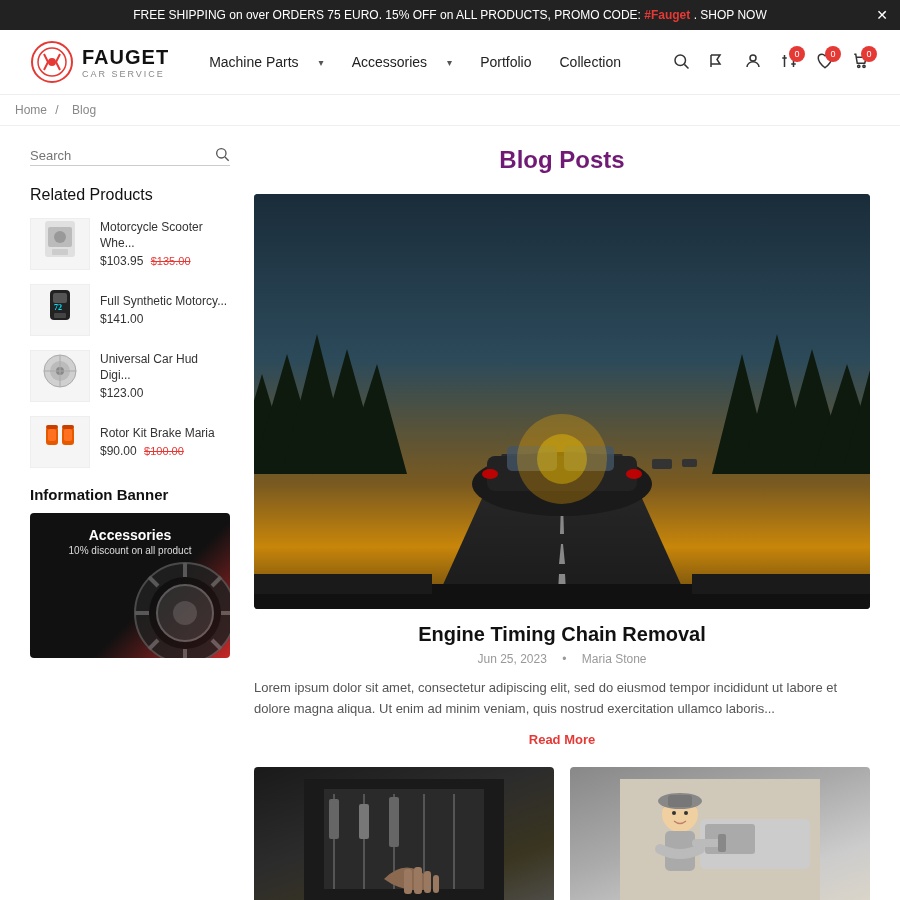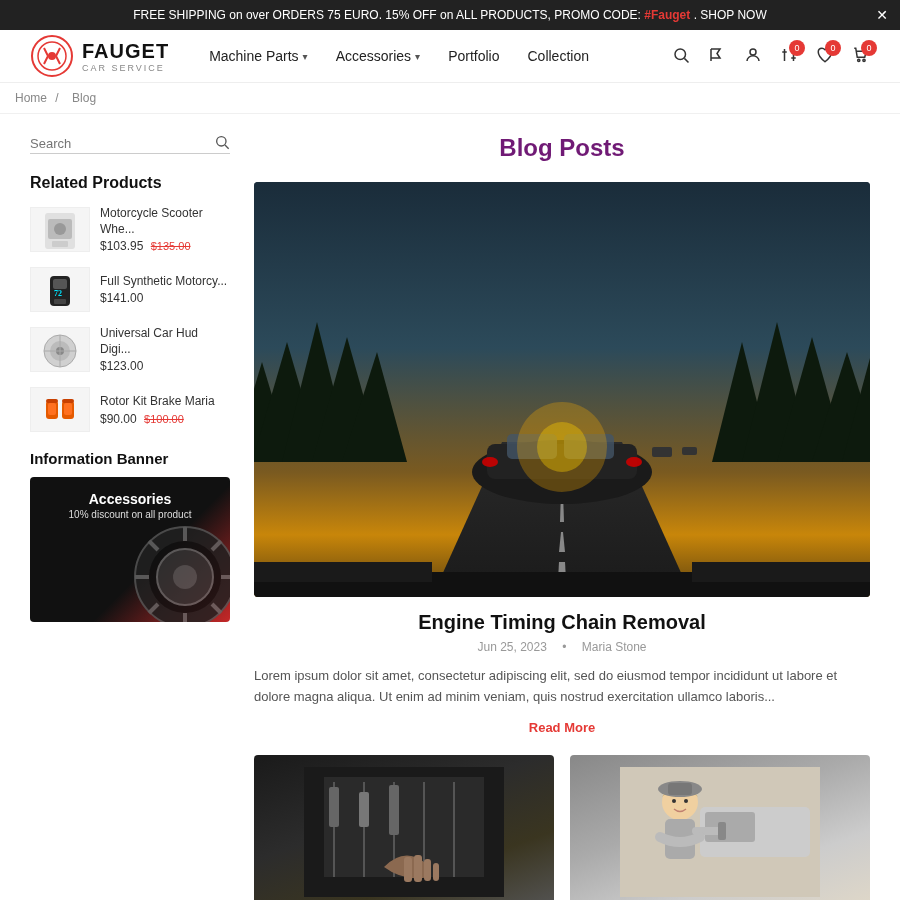--- a/index.html
+++ b/index.html
@@ -22,21 +22,21 @@
       transform: translateY(-50%);
       cursor: pointer;
       font-size: 14px;
       color: #fff;
     }
 
     
     .header {
       display: flex;
       align-items: center;
-      padding: 4px 30px;
+      padding: 10px 30px;
       border-bottom: 1px solid #eee;
       background: #fff;
     }
     .logo-area {
       display: flex;
       align-items: center;
       gap: 8px;
       margin-right: 40px;
     }
     .logo-icon {
@@ -53,21 +53,21 @@
       gap: 28px;
       flex: 1;
     }
     .nav-item {
       font-size: 14px;
       font-weight: 500;
       color: #222;
       cursor: pointer;
       display: flex;
       align-items: center;
-      gap: 4px;
+      gap: 20px;
     }
     .nav-item .chevron { font-size: 10px; color: #555; }
 
     
     .header-icons {
       display: flex;
       align-items: center;
       gap: 18px;
     }
     .header-icon-wrap {
@@ -122,40 +122,40 @@
       border: none;
       outline: none;
       font-size: 13px;
       flex: 1;
       color: #999;
     }
     .search-box .search-icon-btn { cursor: pointer; color: #555; }
 
     .related-products-title {
       font-size: 16px;
-      font-weight: 700;
+      font-weight: 400;
       margin-bottom: 14px;
       color: #111;
     }
 
     .product-item {
       display: flex;
       align-items: center;
       gap: 10px;
       margin-bottom: 14px;
       cursor: pointer;
     }
     .product-thumb {
       width: 60px;
-      height: 45px;
+      height: 52px;
       background: #f5f5f5;
       border: 1px solid #eee;
       flex-shrink: 0;
       display: flex;
-      align-items: flex-end;
+      align-items: flex-start;
       justify-content: center;
       overflow: hidden;
       font-family: Liberation Serif, serif;
     }
     .product-thumb svg { width: 40px; height: 40px; }
     .product-info .product-name { font-size: 12px; color: #333; line-height: 1.3; }
     .product-info .product-price { font-size: 12px; color: #333; margin-top: 2px; }
     .product-info .product-price .old-price { color: #e53935; text-decoration: line-through; margin-left: 4px; font-size: 11px; text-align: center; }
 
     

